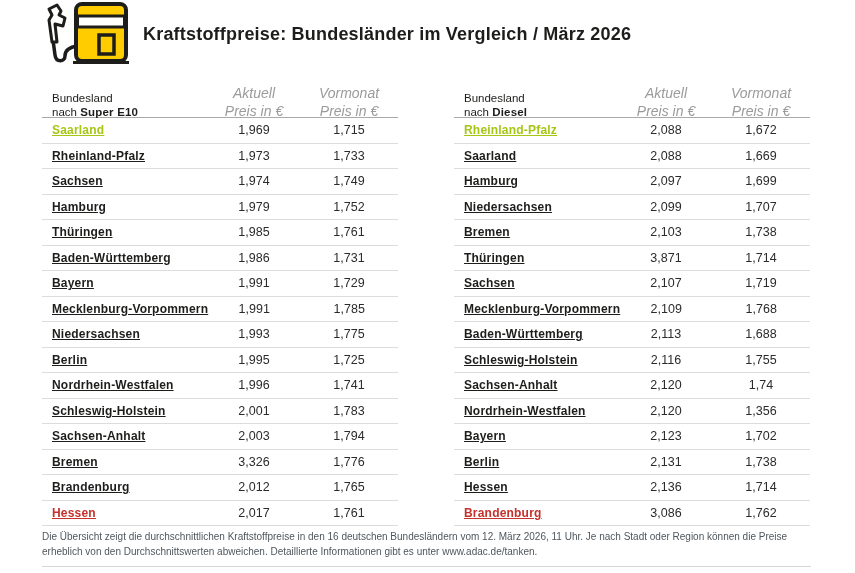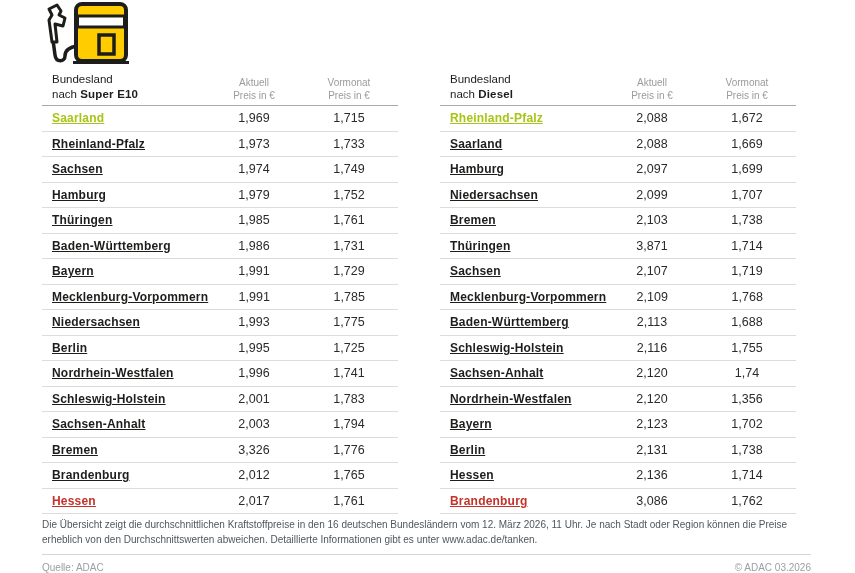--- a/index.html
+++ b/index.html
@@ -14,30 +14,30 @@
 
   
   .header { display: flex; align-items: center; height: 66px; }
   .pump-icon { width: 88px; height: 62px; flex: 0 0 auto; }
   .page-title {
     font-size: 18px; font-weight: bold; letter-spacing: 0.2px;
     color: #1d1d1b; margin-left: 13px; margin-top: 2px;
   }
 
   
-  .tables { display: flex; gap: 42px; margin-top: 6px; }
+  .tables { display: flex; gap: 56px; margin-top: 18px; }
   .price-table { width: 356px; flex: 0 0 auto; }
   .thead {
     display: grid; grid-template-columns: 1fr 92px 98px;
     align-items: end; height: 34px; padding-bottom: 5px;
     border-bottom: 1px solid #a9a9a9;
   }
   .name-h { font-size: 11.5px; line-height: 1.3; color: #1d1d1b; padding-left: 10px; }
   .name-h b { letter-spacing: 0.2px; }
-  .num-h { font-size: 10px; line-height: 1.3; color: #9b9b9b; text-align: center; }
+  .num-h { font-size: 14px; line-height: 1.3; color: #9b9b9b; text-align: center; font-style: italic; }
   .trow {
     display: grid; grid-template-columns: 1fr 92px 98px;
     height: 25.5px; align-items: center;
     border-bottom: 1px solid #dcdcdc;
   }
   .state {
     font-size: 12px; font-weight: bold; letter-spacing: 0.2px;
     color: #1d1d1b; padding-left: 10px; white-space: nowrap; text-decoration: underline;
   }
   .state.green { color: #a6c515; }
@@ -70,20 +70,21 @@
 
         <rect x="34" y="2" width="50" height="57" rx="6" fill="#FFCC00" stroke="#1d1d1b" stroke-width="4"></rect>
 
         <rect x="35.5" y="14" width="47" height="11" fill="#ffffff" stroke="#1d1d1b" stroke-width="3"></rect>
 
         <rect x="57" y="33" width="15" height="19" fill="#FFCC00" stroke="#1d1d1b" stroke-width="3.5"></rect>
 
         <line x1="31" y1="60.5" x2="87" y2="60.5" stroke="#1d1d1b" stroke-width="3"></line>
       </svg>
     </span>
+    <div class="page-title">Kraftstoffpreise: Bundesländer im Vergleich / März 2026</div>
   </div>
 
   <div class="tables">
 
     <div class="price-table">
       <div class="thead">
         <div class="name-h">
           <span>Bundesland</span><br>
           <span>nach</span>
           <b>Super E10</b>

